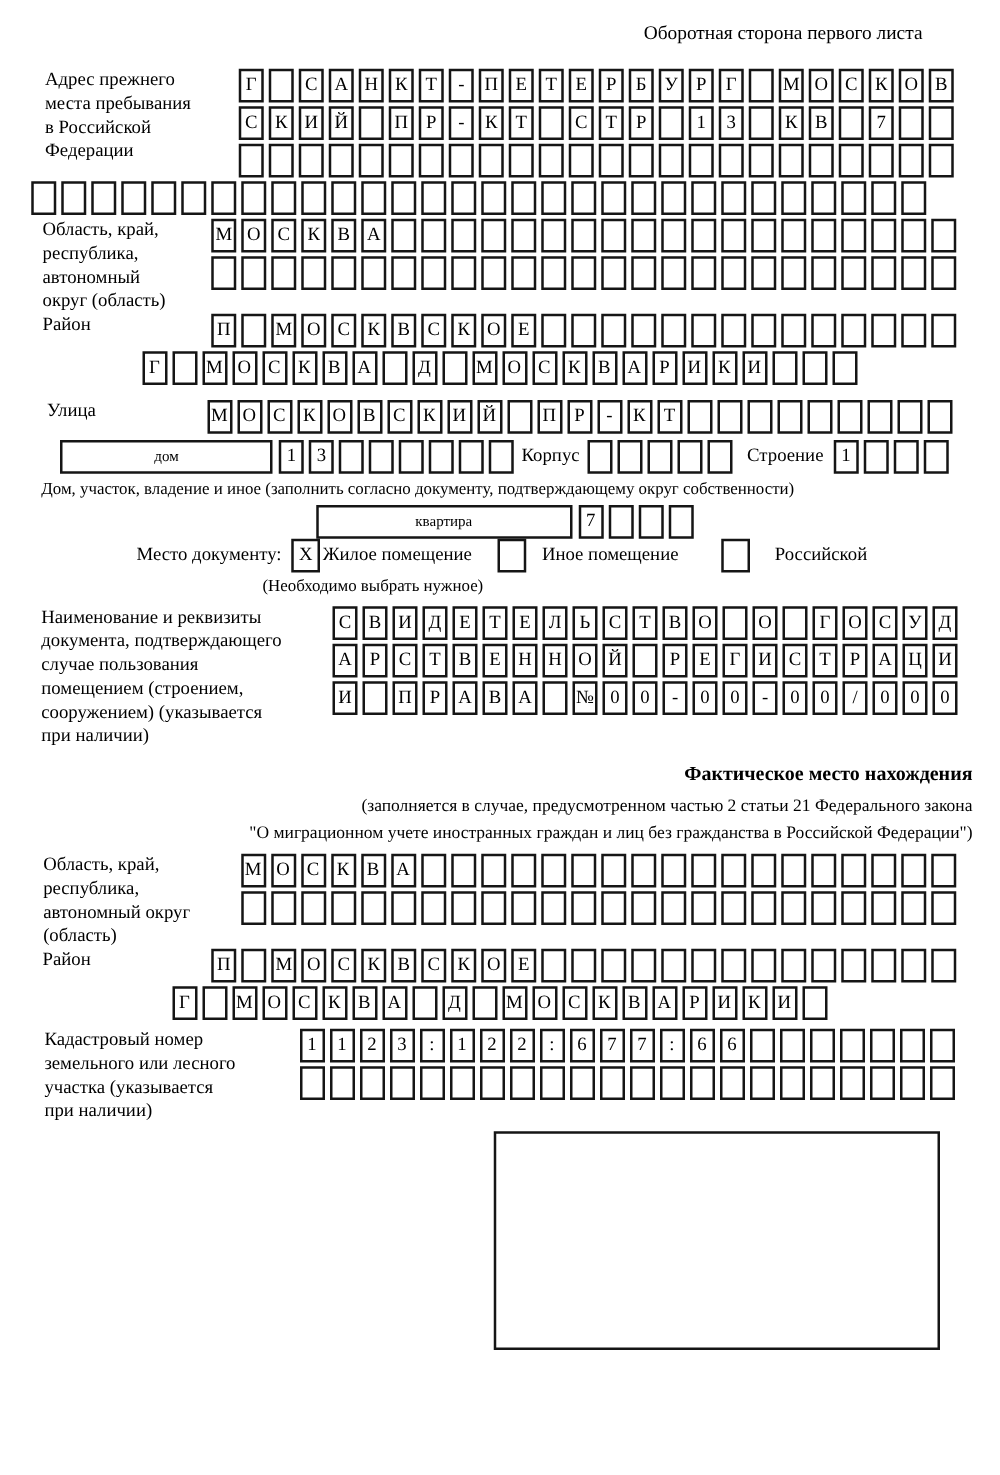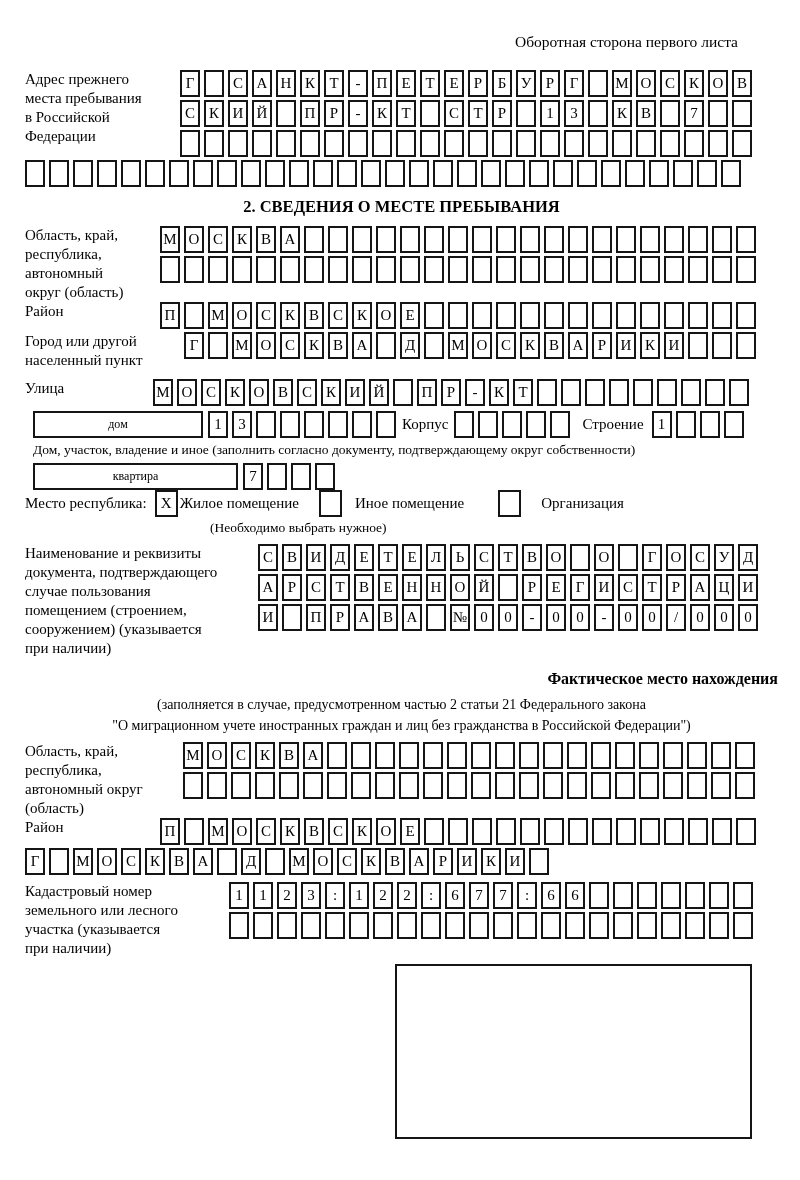--- a/index.html
+++ b/index.html
@@ -2,36 +2,36 @@
 <html><head>
 <meta charset="utf-8">
 <style>
   html,body { margin:0; padding:0; background:#ffffff; }
   .page {
     position:relative; width:800px; height:1180px; overflow:hidden;
     background:#fff; color:#000;
     font-family:"Liberation Serif","DejaVu Serif",serif;
     box-sizing:border-box; padding:14px 22px 0 25px;
   }
-  .top-note { text-align:right; font-size:15.5px; margin:19px 40px 0 0; }
-
-  .frow { display:flex; align-items:flex-start; }
+  .top-note { text-align:right; font-size:15.5px; margin:4px 40px 0 0; }
+
+  .frow { display:flex; align-items:flex-start;justify-content:center; }
   .flabel { font-size:15px; line-height:19px; white-space:pre-line; flex-shrink:0; }
   .cellcol { display:flex; flex-direction:column; }
   .cellrow { display:flex; margin-bottom:3px; }
   .cell {
     width:20px; height:27px; box-sizing:border-box; border:2px solid #151515;
     margin-right:4px; flex-shrink:0;
     font-size:15px; line-height:23px; text-align:center;
   }
   .caption { font-size:13.5px; line-height:17px; }
   .center { text-align:center; }
   .section-title { text-align:center; font-weight:bold; font-size:16.5px; margin:10px 0 9px 0; }
   .sub-title { text-align:right; font-weight:bold; font-size:16px; margin:12px 0 6px 0; }
-  .sub-note { text-align:center; font-size:14px; line-height:21px; white-space:pre-line; margin-bottom:6px; }
+  .sub-note { text-align:right; font-size:14px; line-height:21px; white-space:pre-line; margin-bottom:6px; }
 
   .wide-box {
     box-sizing:border-box; border:2px solid #151515; height:27px;
     text-align:center; font-size:12px; line-height:23px; flex-shrink:0;
   }
   .inline-label { font-size:15px; line-height:27px; white-space:nowrap; }
   .checkbox {
     width:23px; height:27px; box-sizing:border-box; border:2px solid #151515;
     text-align:center; font-size:15px; line-height:23px; flex-shrink:0;
   }
@@ -158,21 +158,20 @@
       <div class="cell"></div>
       <div class="cell"></div>
       <div class="cell"></div>
       <div class="cell"></div>
       <div class="cell"></div>
       <div class="cell"></div>
       <div class="cell"></div>
       <div class="cell"></div>
     </div>
 
-  <div class="section-title">2. СВЕДЕНИЯ О МЕСТЕ ПРЕБЫВАНИЯ</div>
 
   <div class="frow">
     <div class="flabel" style="width:135px">Область, край,
 республика,
 автономный
 округ (область)</div>
     <div class="cellcol">
       <div class="cellrow">
           <div class="cell">М</div>
           <div class="cell">О</div>
@@ -255,22 +254,20 @@
         <div class="cell"></div>
         <div class="cell"></div>
         <div class="cell"></div>
         <div class="cell"></div>
         <div class="cell"></div>
         <div class="cell"></div>
       </div>
   </div>
 
   <div class="frow">
-    <div class="flabel" style="width:159px">Город или другой
-населенный пункт</div>
     <div class="cellrow">
         <div class="cell">Г</div>
         <div class="cell"></div>
         <div class="cell">М</div>
         <div class="cell">О</div>
         <div class="cell">С</div>
         <div class="cell">К</div>
         <div class="cell">В</div>
         <div class="cell">А</div>
         <div class="cell"></div>
@@ -357,27 +354,27 @@
     <div class="wide-box" style="width:205px;margin-left:8px;margin-right:5px">квартира</div>
     <div class="cellrow mb0">
         <div class="cell">7</div>
         <div class="cell"></div>
         <div class="cell"></div>
         <div class="cell"></div>
       </div>
   </div>
 
   <div class="frow" style="align-items:center">
-    <div class="inline-label">Место республика:</div>
+    <div class="inline-label">Место документу:</div>
     <div class="checkbox" style="margin-left:8px">X</div>
     <div class="inline-label" style="margin-left:2px">Жилое помещение</div>
     <div class="checkbox" style="margin-left:20px"></div>
     <div class="inline-label" style="margin-left:13px">Иное помещение</div>
     <div class="checkbox" style="margin-left:34px"></div>
-    <div class="inline-label" style="margin-left:20px">Организация</div>
+    <div class="inline-label" style="margin-left:20px">Российской</div>
   </div>
   <div class="caption" style="margin:2px 0 8px 185px">(Необходимо выбрать нужное)</div>
 
   <div class="frow">
     <div class="flabel" style="width:233px">Наименование и реквизиты
 документа, подтверждающего
 случае пользования
 помещением (строением,
 сооружением) (указывается
 при наличии)</div>

